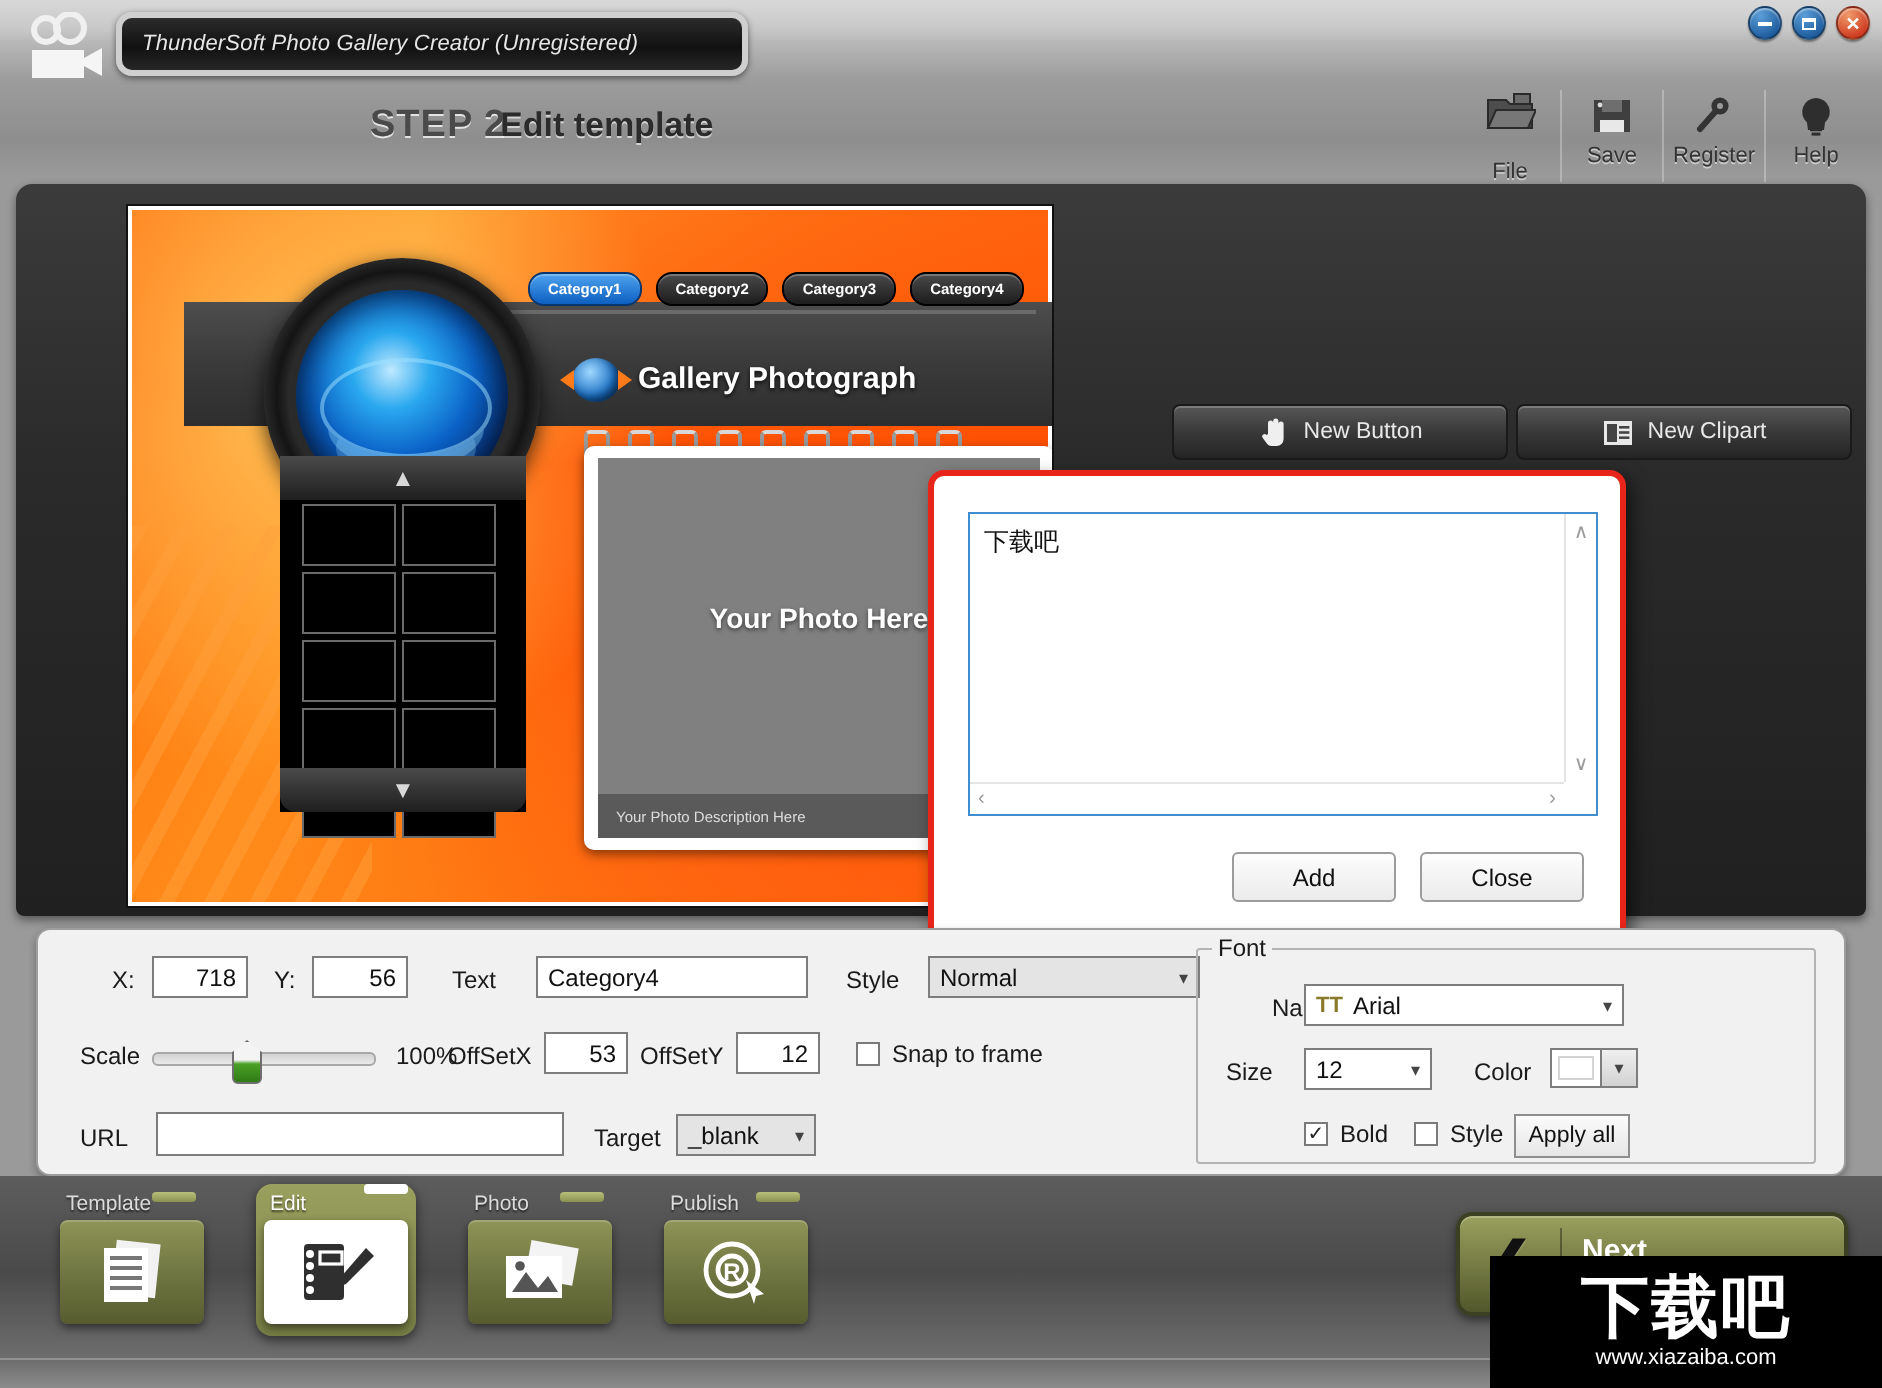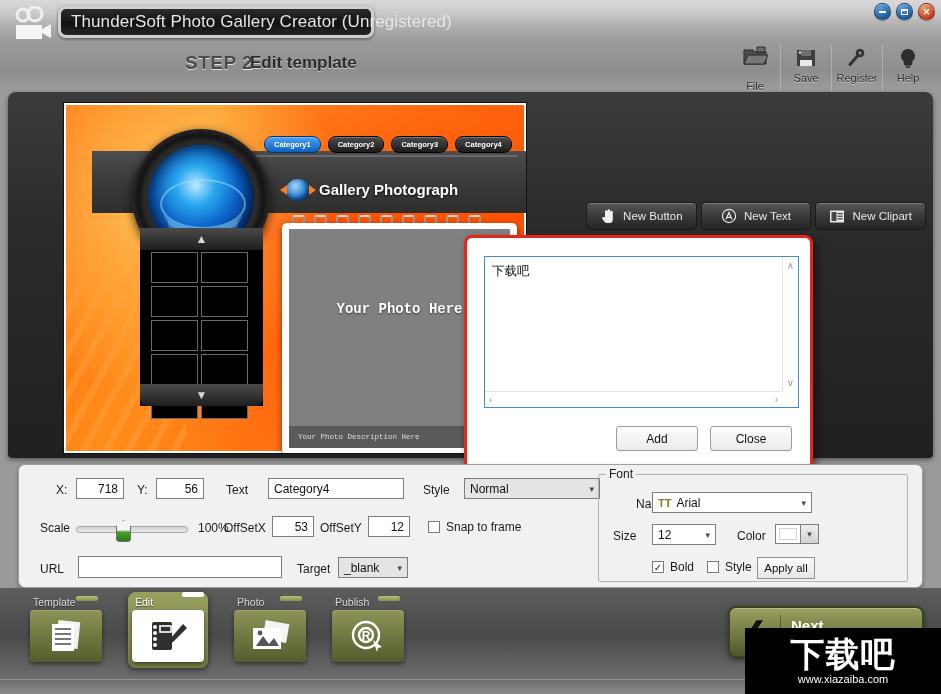--- a/index.html
+++ b/index.html
@@ -32,24 +32,25 @@
     width: 316px; height: 32px;
     border-radius: 8px;
     background: linear-gradient(to bottom, #2c2c2c, #111 55%, #262626);
     border: 3px solid #cfcfcf;
     box-shadow: 0 1px 3px rgba(0,0,0,.5);
     box-sizing: border-box;
     display: flex; align-items: center;
   }
   .title-pill span {
     color: #e6e6e6;
-    font-size: 17px;
+    font-size: 11px;
     padding-left: 10px;
     letter-spacing: .1px;
     white-space: nowrap;
+    font-style: italic;
   }
   .wincontrols {
     position: absolute; right: 6px; top: 3px;
     display: flex; gap: 5px;
   }
   .wbtn {
     width: 17px; height: 17px; border-radius: 50%;
     display: flex; align-items: center; justify-content: center;
     color: #fff; font-size: 9px; font-weight: bold;
     box-shadow: inset 0 1px 1px rgba(255,255,255,.45), 0 1px 1px rgba(0,0,0,.4);
@@ -192,24 +193,23 @@
   }
   .thumbcol .arrow-up { top:0; }
   .thumbcol .arrow-dn { bottom:0; border-radius: 0 0 8px 8px; }
   .thumbgrid {
     position:absolute; left: 11px; top: 24px; display: grid;
     grid-template-columns: repeat(2, 47px); gap: 3px;
   }
   .thumbgrid div { height: 29px; border: 1px solid #6a6a6a; background: #000; }
 
   .photoframe {
-    position: absolute; left: 218px; top: 120px; width: 235px; height: 231px;
+    position: absolute; left: 228px; top: 120px; width: 235px; height: 202px;
     background: #fff; border-radius: 5px;
     box-shadow: 0 2px 6px rgba(0,0,0,.5);
-    font-family: Liberation Mono, monospace;
   }
   .photo-inner {
     position: absolute; left: 7px; top: 6px; right: 7px; bottom: 6px;
     background: #808080;
   }
   .photo-text {
     position: absolute; left: 0; right: 0; top: 72px; text-align: center;
     color: #fff; font-size: 14px; font-weight: bold;
     text-shadow: 0 1px 2px rgba(0,0,0,.55);
   }
@@ -581,29 +581,20 @@
     </div>
 
     <div class="newbar">
       <div class="newbtn">
         <span>
           <svg width="16" height="16" viewBox="0 0 16 16">
             <path d="M5 9 V3.5 a1.3 1.3 0 0 1 2.6 0 V8 V2.6 a1.3 1.3 0 0 1 2.6 0 V8 V4 a1.3 1.3 0 0 1 2.6 0 v7.5 a3.5 3.5 0 0 1 -3.5 3.5 h-2.5 a3 3 0 0 1 -2.4 -1.3 L2.4 11 a1.2 1.2 0 0 1 1.9 -1.5 z" fill="#efefef"></path>
           </svg>
         </span>
         <span>New Button</span>
-      </div>
-      <div class="newbtn">
-        <span>
-          <svg width="16" height="16" viewBox="0 0 16 16">
-            <circle cx="8" cy="8" r="6.6" fill="none" stroke="#e4e4e4" stroke-width="1.2"></circle>
-            <path d="M5 11.5 L8 4.4 L11 11.5 M6.2 9.4 h3.6" fill="none" stroke="#e4e4e4" stroke-width="1.2"></path>
-          </svg>
-        </span>
-        <span>New Text</span>
       </div>
       <div class="newbtn">
         <span>
           <svg width="16" height="15" viewBox="0 0 16 15">
             <rect x="1" y="1.5" width="14" height="12" fill="#e8e8e8"></rect>
             <rect x="2.5" y="3" width="5" height="9" fill="#444"></rect>
             <rect x="8.5" y="4" width="5.2" height="1.3" fill="#444"></rect>
             <rect x="8.5" y="6.6" width="5.2" height="1.3" fill="#444"></rect>
             <rect x="8.5" y="9.2" width="5.2" height="1.3" fill="#444"></rect>
           </svg>

